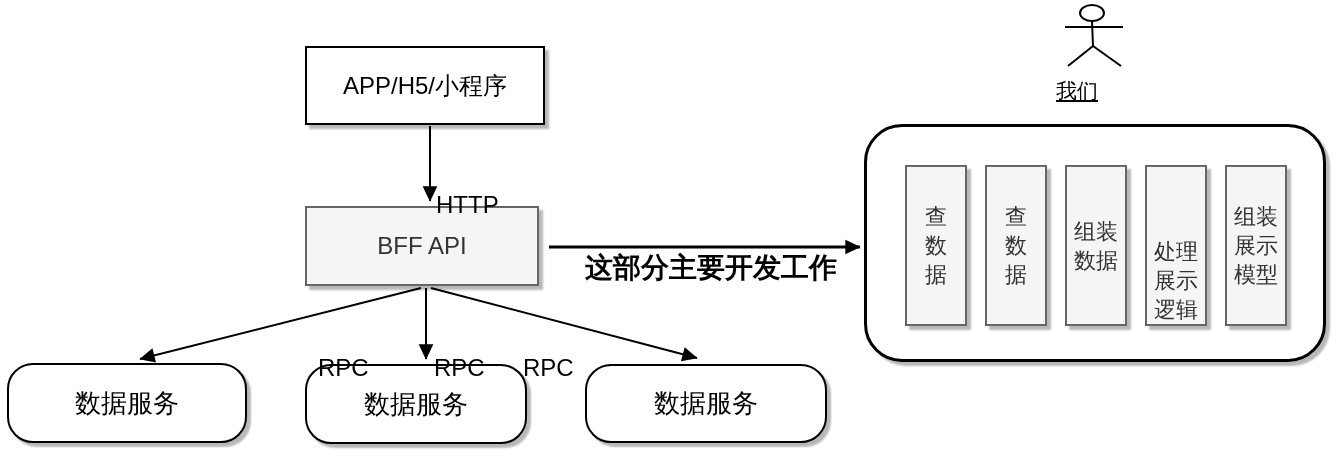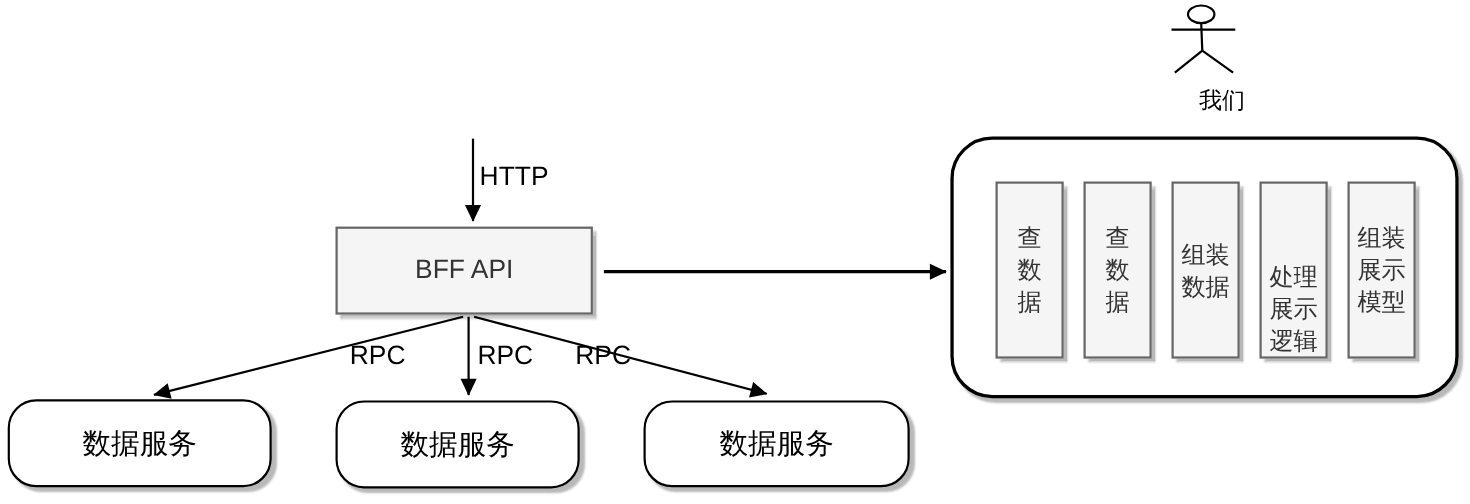--- a/index.html
+++ b/index.html
@@ -73,36 +73,38 @@
   .wi-3 { left: 1065px; }
   .wi-4 { left: 1145px; align-items: flex-end; }
   .wi-5 { left: 1225px; }
 
   .edge-label {
     position: absolute;
     color: #000000;
     font-size: 24px;
     line-height: 26px;
     white-space: nowrap;
+    margin-top: 44px;
   }
   .http-label { left: 436px; top: 148px; }
   .work-label {
     left: 585px; top: 209px; width: 246px;
     text-align: center; font-weight: bold; font-size: 28px; line-height: 30px;
   }
   .rpc-label-1 { left: 318px; top: 311px; }
   .rpc-label-2 { left: 434px; top: 311px; }
   .rpc-label-3 { left: 523px; top: 311px; }
 
   .actor-label {
     position: absolute;
-    left: 1090px; top: 77px; width: 60px;
-    text-align: left;
+    left: 1038px; top: 77px; width: 60px;
+    text-align: right;
     font-size: 21px;
     color: #000000;
+    text-decoration: underline;
   }
 </style>
 </head>
 <body>
 
 <div class="canvas">
 
   <svg class="overlay" viewBox="0 0 1336 458" xmlns="http://www.w3.org/2000/svg">
     <defs>
       <marker id="arrow" markerUnits="userSpaceOnUse" viewBox="0 0 12 12" markerWidth="18" markerHeight="16" refX="11" refY="6" orient="auto">
@@ -118,20 +120,23 @@
 
     <g stroke="#000" stroke-width="2" fill="none">
       <ellipse cx="1092" cy="13" rx="12" ry="8" fill="#ffffff"></ellipse>
       <line x1="1092" y1="21" x2="1093" y2="46"></line>
       <line x1="1065" y1="27" x2="1123" y2="27"></line>
       <line x1="1093" y1="46" x2="1068" y2="66"></line>
       <line x1="1093" y1="46" x2="1121" y2="66"></line>
     </g>
   </svg>
 
+  <div class="node app-box">
+    <span>APP/H5/小程序</span>
+  </div>
 
   <div class="node bff-box">
     <span>BFF API</span>
   </div>
 
   <div class="node ds-box ds-box-1">
     <span>数据服务</span>
   </div>
   <div class="node ds-box ds-box-2">
     <span>数据服务</span>
@@ -161,19 +166,20 @@
 展示
 逻辑</span>
   </div>
   <div class="work-item wi-5">
     <span>组装
 展示
 模型</span>
   </div>
 
   <div class="edge-label http-label">HTTP</div>
+  <div class="edge-label work-label">这部分主要开发工作</div>
   <div class="edge-label rpc-label-1">RPC</div>
   <div class="edge-label rpc-label-2">RPC</div>
   <div class="edge-label rpc-label-3">RPC</div>
 
   <div class="actor-label">我们</div>
 
 </div>
 
 </body></html>

